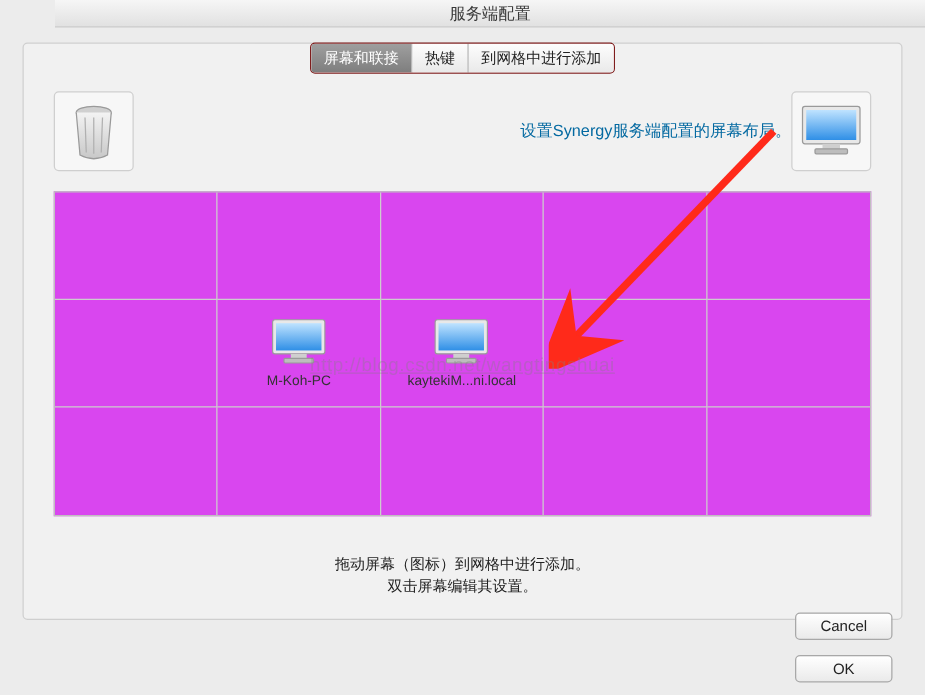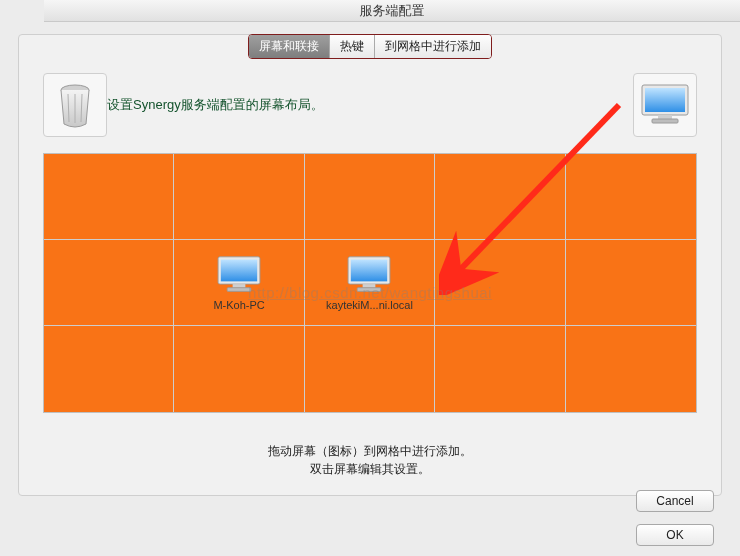--- a/index.html
+++ b/index.html
@@ -61,31 +61,31 @@
 }
 .icon-well {
   width: 64px; height: 64px;
   border: 1px solid #cfcfcf;
   border-radius: 4px;
   background: #f7f7f7;
   display: flex; align-items: center; justify-content: center;
 }
 .instr {
   flex: 1;
-  text-align: left;
+  text-align: right;
   font-size: 13px;
-  color: #14532d;
+  color: #0369a1;
 }
 
 .grid-wrap {
   margin: 12px 24px 0 24px;
 }
 .grid {
   border: 1px solid #bfbfbf;
-  background: #f97316;
+  background: #d946ef;
   display: grid;
   grid-template-columns: repeat(5, 1fr);
   grid-template-rows: repeat(3, 86px);
 }
 .cell {
   border-right: 1px solid #cdcdcd;
   border-bottom: 1px solid #cdcdcd;
   position: relative;
   display: flex;
   flex-direction: column;

